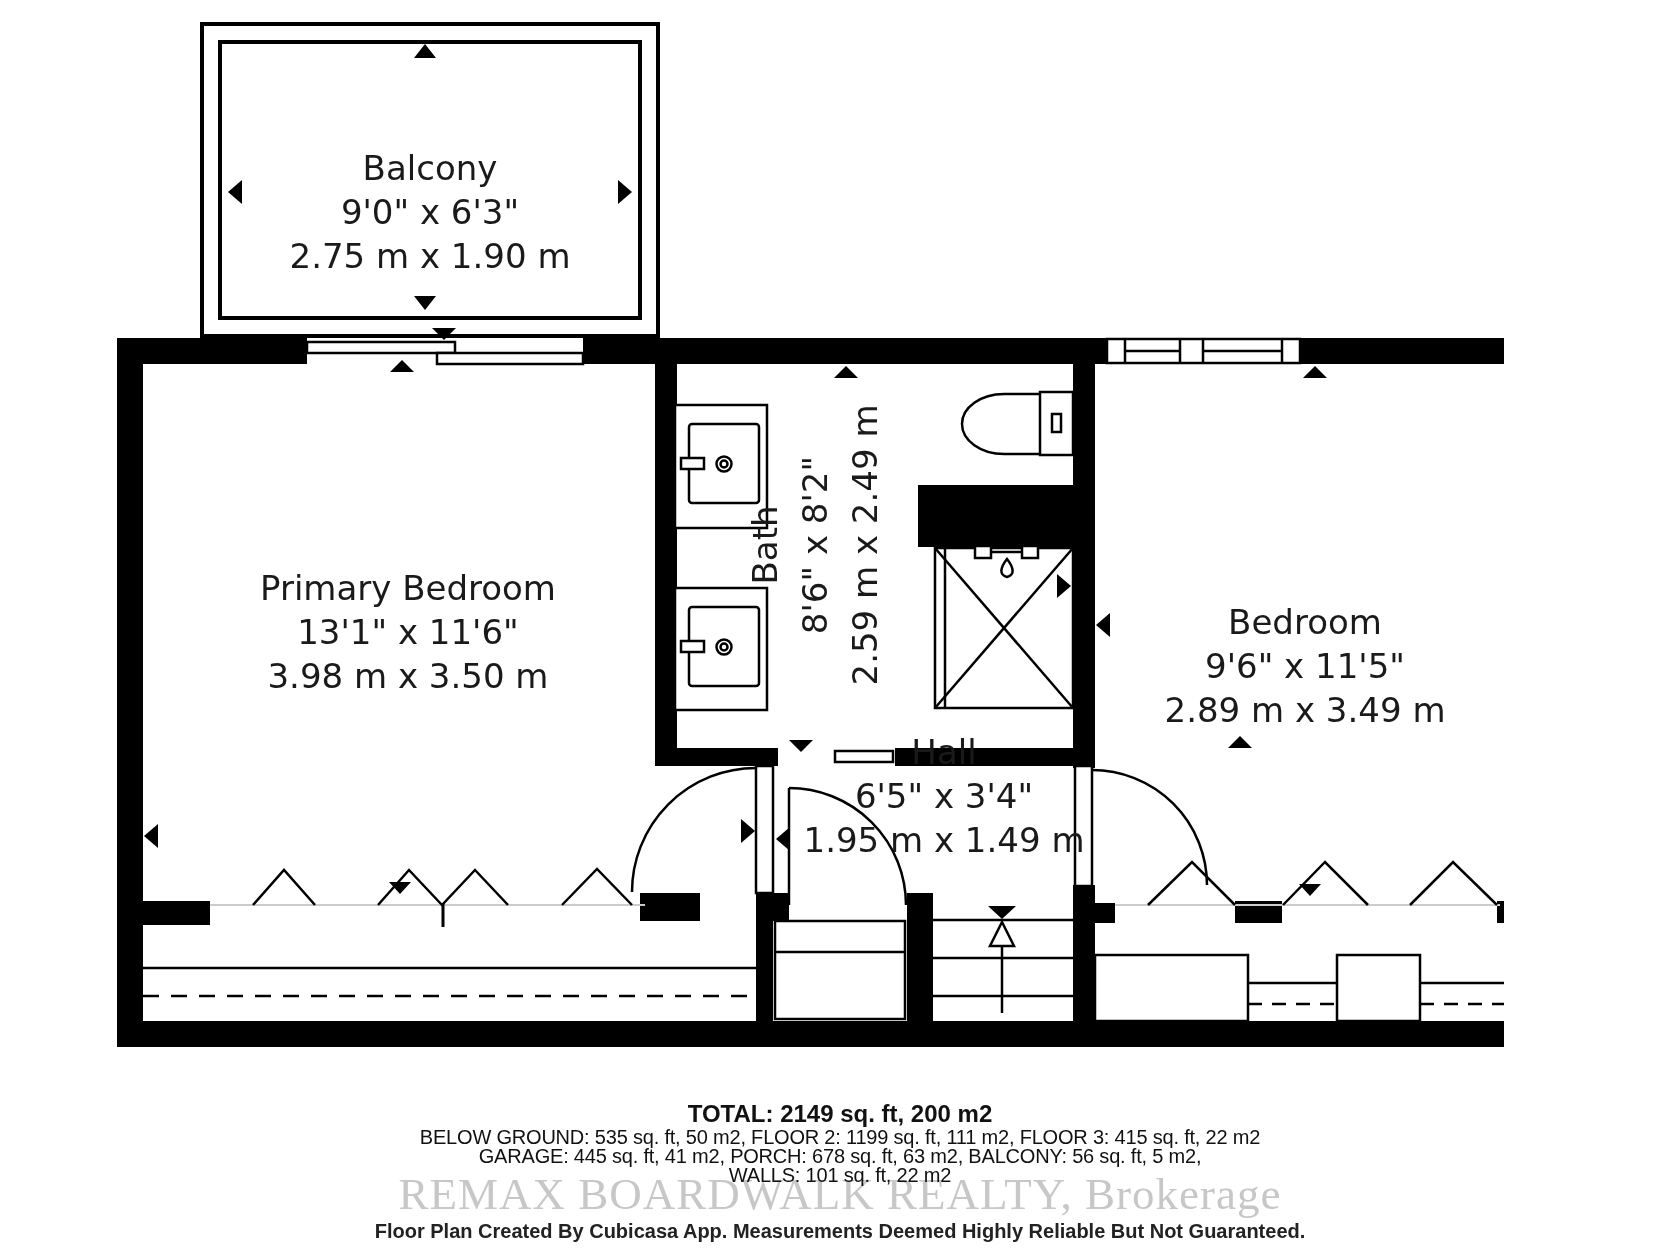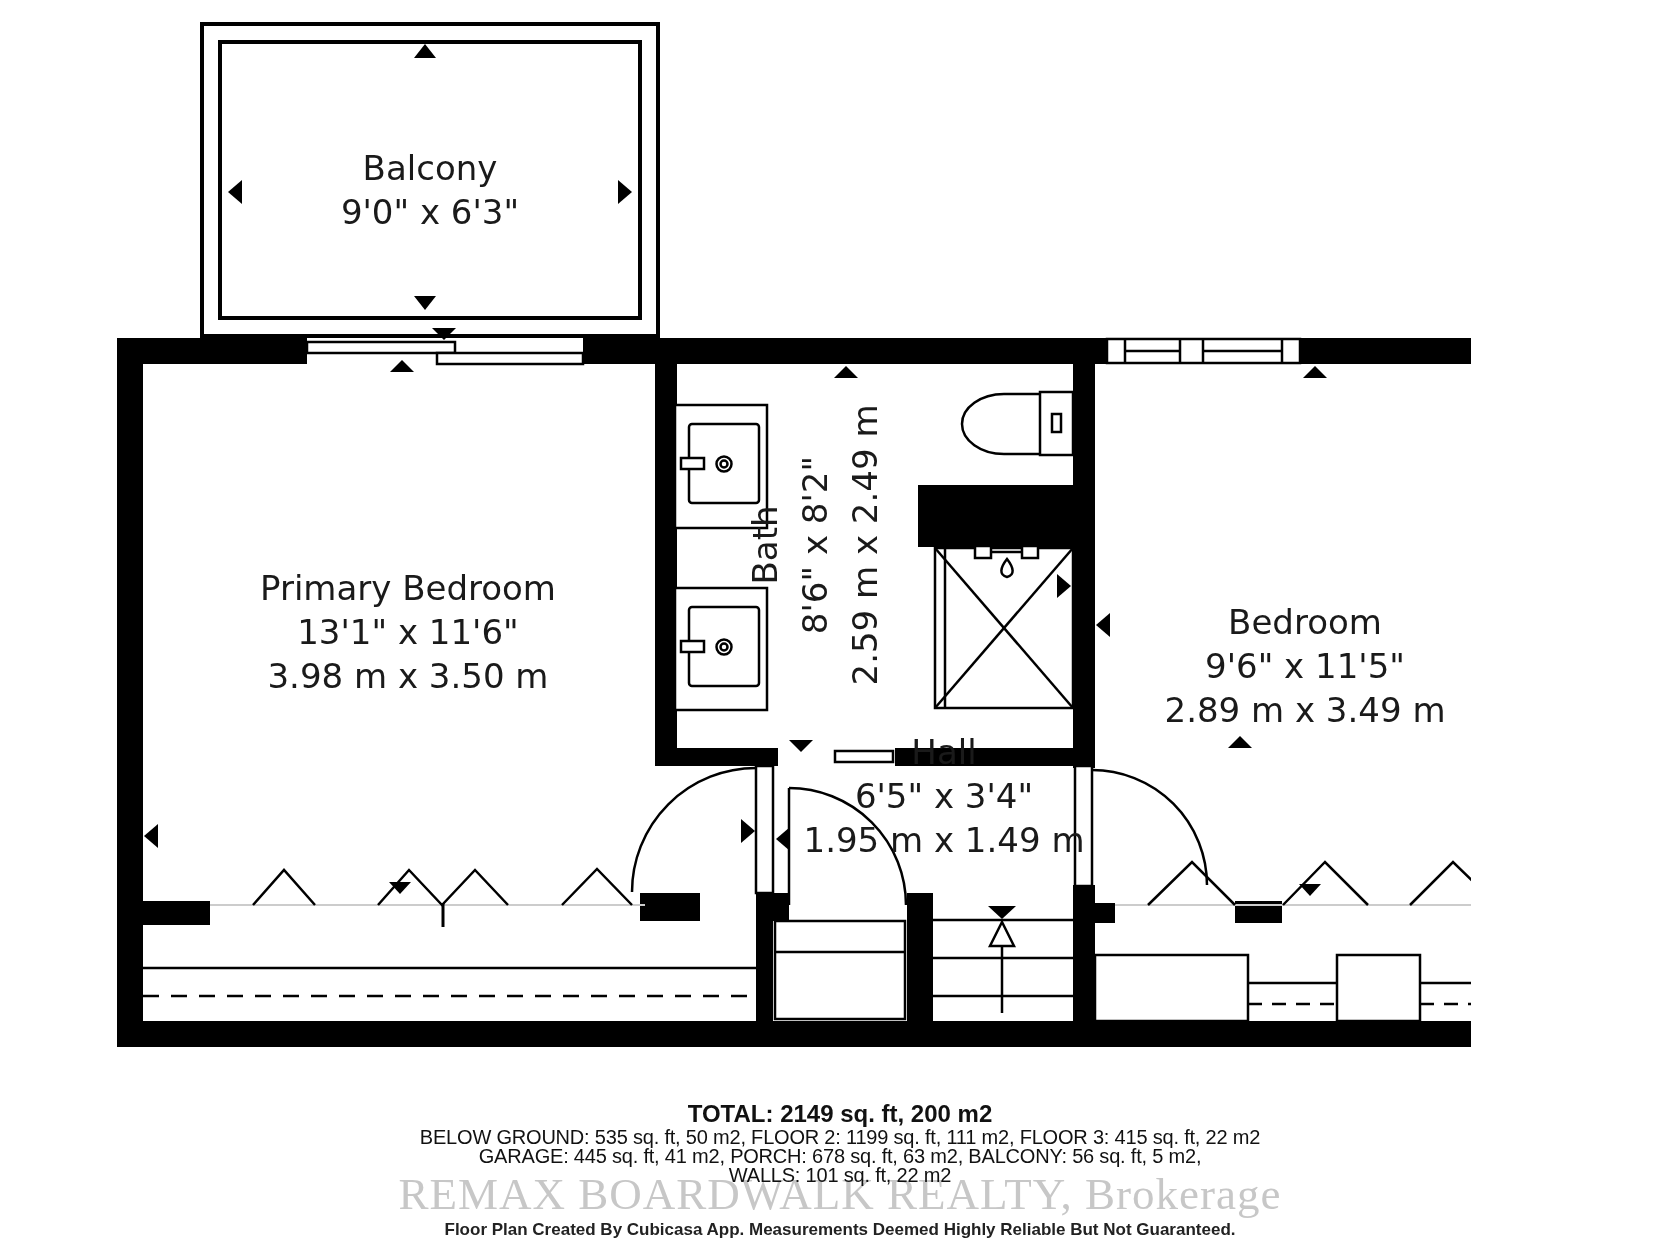--- a/index.html
+++ b/index.html
@@ -1,18 +1,18 @@
 <!DOCTYPE html>
 <html><head>
 <meta charset="utf-8">
 <style>
   html,body{margin:0;padding:0;background:#fff;}
   #canvas{
     position:relative;width:1471px;height:1260px;background:#fff;overflow:hidden;
-    font-family:"DejaVu Sans",sans-serif;color:#1a1a1a;
+    font-family:"DejaVu Sans",sans-serif;color:#1a1a1a;padding-left:33px;
   }
   #plan-svg{position:absolute;left:0;top:0;}
   .room-label{
     position:absolute;transform:translateX(-50%);text-align:center;
     font-size:34px;line-height:44px;white-space:nowrap;color:#1a1a1a;
   }
   .room-label.rot{
     transform:rotate(-90deg);white-space:nowrap;
   }
   #footer{
@@ -22,21 +22,21 @@
   #footer .total{font-size:24px;font-weight:bold;line-height:28px;}
   #footer .bline{font-size:20px;line-height:19px;letter-spacing:-0.2px;}
   #watermark{
     position:absolute;left:0;top:1168px;width:1680px;text-align:center;
     font-size:45px;letter-spacing:1px;color:#c7c7c7;z-index:1;
     text-shadow:0 0 5px #ffffff;white-space:nowrap;
     font-family:Liberation Serif, serif;
   }
   #disclaimer{
     position:absolute;left:0;top:1220px;width:1680px;text-align:center;
-    font-size:17px;font-weight:bold;color:#222;z-index:3;
+    font-size:20px;font-weight:bold;color:#222;z-index:3;
     font-family:"Liberation Sans",sans-serif;
   }
 </style>
 </head>
 <body>
 
 <div id="canvas">
 
   <svg id="plan-svg" width="1680" height="1260" viewBox="0 0 1680 1260">
 
@@ -183,20 +183,21 @@
       <path d="M789 740 L813 740 L801 752 Z"></path>
       <path d="M1228 748 L1252 748 L1240 736 Z"></path>
       <path d="M389 882 L411 882 L400 894 Z"></path>
       <path d="M1299 884 L1321 884 L1310 896 Z"></path>
     </g>
   </svg>
 
   <div class="room-label" style="left:430px;top:146px;">
     <div>Balcony</div>
     <div>9'0" x 6'3"</div>
+    <div>2.75 m x 1.90 m</div>
   </div>
 
   <div class="room-label" style="left:408px;top:566px;">
     <div>Primary Bedroom</div>
     <div>13'1" x 11'6"</div>
     <div>3.98 m x 3.50 m</div>
   </div>
 
   <div class="room-label rot" style="left:658px;top:467px;width:320px;height:156px;line-height:50px;">
     <div>Bath</div>

